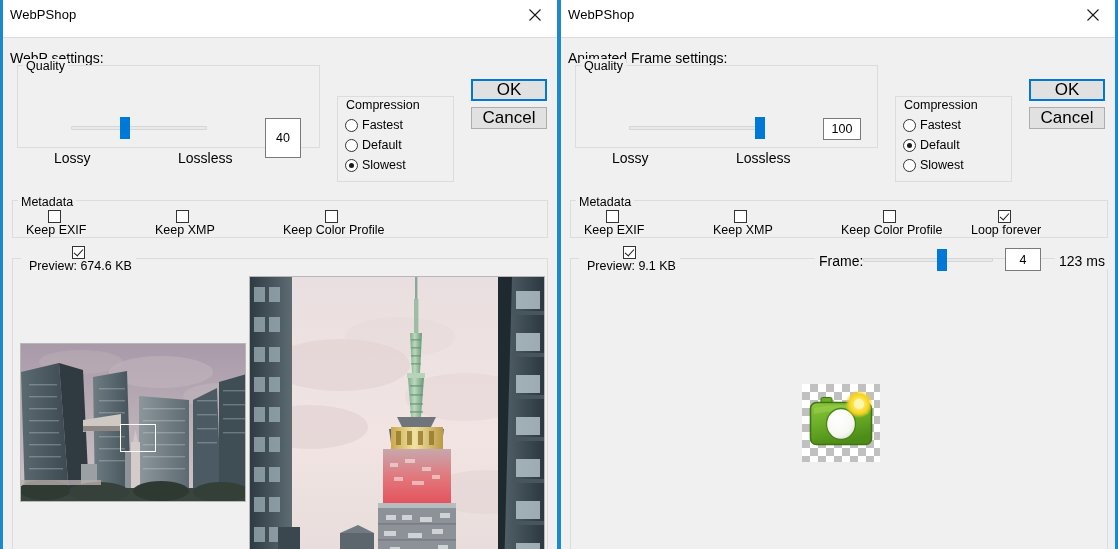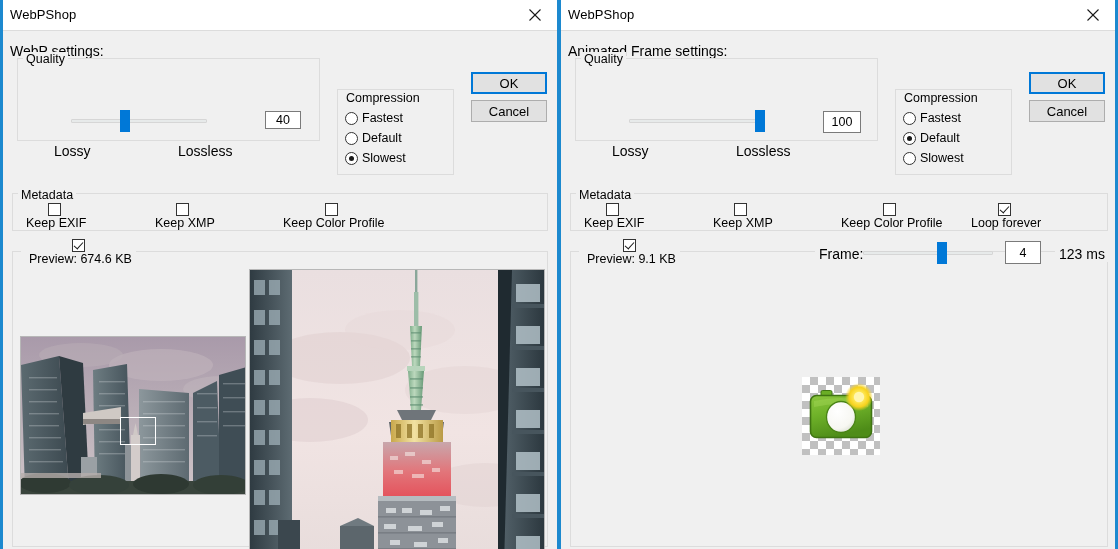--- a/index.html
+++ b/index.html
@@ -26,21 +26,21 @@
     border-top: none;
     border-bottom: none;
   }
   .window.left  { left: 0;   width: 558px; }
   .window.right { left: 558px; width: 560px; }
   .window.left  { border-left: 3px solid #1c89cf; }
   .window.right { border-left: 3px solid #1c89cf; border-right: 3px solid #1c89cf; }
 
   .titlebar {
     position: relative;
-    height: 31px;
+    height: 38px;
     background: #ffffff;
     border-bottom: 1px solid #dcdcdc;
   }
   .titlebar .title {
     position: absolute;
     left: 7px; top: 7px;
     font-size: 13px;
     color: #000000;
     letter-spacing: 0.1px;
   }
@@ -77,21 +77,21 @@
     color: #000;
     background: #f0f0f0;
     padding: 0 3px;
     white-space: nowrap;
   }
 
   .btn {
     position: absolute;
     background: #e1e1e1;
     border: 1px solid #adadad;
-    font-size: 13px;
+    font-size: 17px;
     color: #000;
     display: flex; align-items: center; justify-content: center;
     cursor: default;
     padding: 0;
     font-family: "Liberation Sans", sans-serif;
   }
   .btn.default {
     border: 2px solid #0078d7;
     background: #e1e1e1;
   }
@@ -219,21 +219,21 @@
       <div class="group-title" style="left:20px; top:21px;">Quality</div>
 
       <div class="slider" style="left:68px; top:79px; width:136px; height:22px;">
         <div class="track" style="width:136px;"></div>
         <div class="thumb" style="left:49px;"></div>
       </div>
 
       <div class="lbl" style="left:51px; top:112px;">Lossy</div>
       <div class="lbl" style="left:175px; top:112px;">Lossless</div>
 
-      <div class="numfield" style="left:262px; top:80px; width:36px; height:18px;">40</div>
+      <div class="numfield" style="left:262px; top:80px; width:36px; height:40px;">40</div>
 
       <div class="groupbox" style="left:334px; top:58px; width:117px; height:86px;"></div>
       <div class="group-title" style="left:340px; top:60px;">Compression</div>
 
       <div class="rb-row" style="left:342px; top:80px;">
         <span class="rbox"></span>
         <span class="t">Fastest</span>
       </div>
       <div class="rb-row" style="left:342px; top:100px;">
         <span class="rbox"></span>

